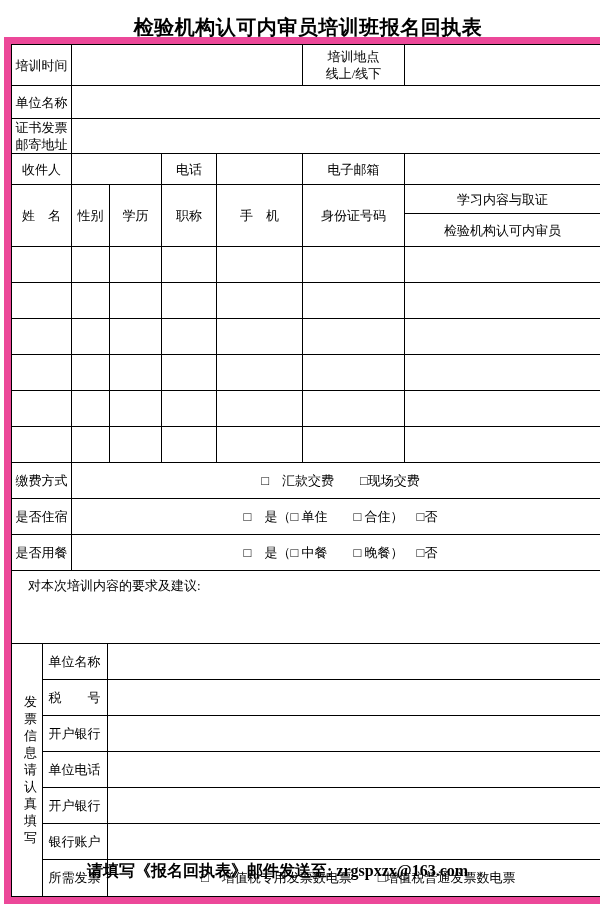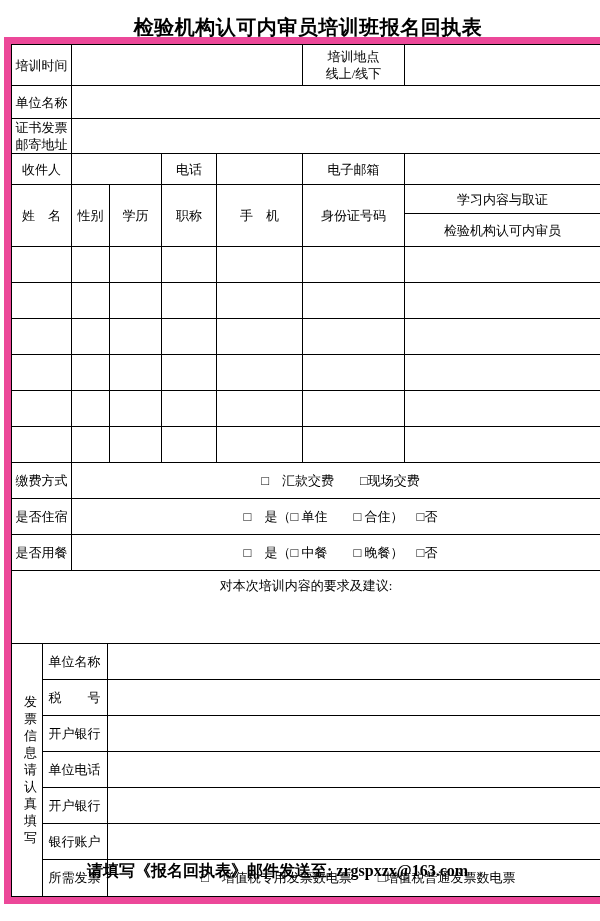--- a/index.html
+++ b/index.html
@@ -8,21 +8,21 @@
   .title{position:absolute;top:6px;left:0;width:600px;text-align:center;
          font-size:20px;font-weight:bold;margin:8px;letter-spacing:0.5px;}
   .form-wrap{position:absolute;left:4px;top:37px;width:590px;border:7px solid #ec4899;}
   table{border-collapse:collapse;table-layout:fixed;width:100%;}
   td{border:1px solid #000;font-size:13px;text-align:center;padding:0;
      overflow:hidden;line-height:17px;}
   .prewrap{white-space:pre-line;font-family:Liberation Serif, serif;}
   .h40 td{height:40px}.h32 td{height:32px}.h34 td{height:34px}.h30 td{height:30px}
   .h28 td{height:28px}.h35 td{height:35px}
   td.opts{text-align:center;padding-left:9px;}
-  td.sugg{text-align:center;vertical-align:top;padding:6px 23px;height:60px;}
+  td.sugg{text-align:left;vertical-align:top;padding:6px 16px;height:60px;}
   td.invcell{padding:0;height:246px;}
   table.inv{height:246px;}
   table.inv td{border:0;border-left:1px solid #000;border-top:1px solid #000;height:35px;}
   table.inv tr:first-child td{border-top:0;}
   table.inv td.vcell{border-left:0;line-height:17px;word-break:break-all;
                      padding:4px 12px;vertical-align:middle;}
   .footer-line{position:absolute;left:58px;font-size:16px;font-weight:bold;white-space:nowrap;padding-left:29px;}
   .fl1{top:861px;}
   .fl2{top:894px;}
 </style>

